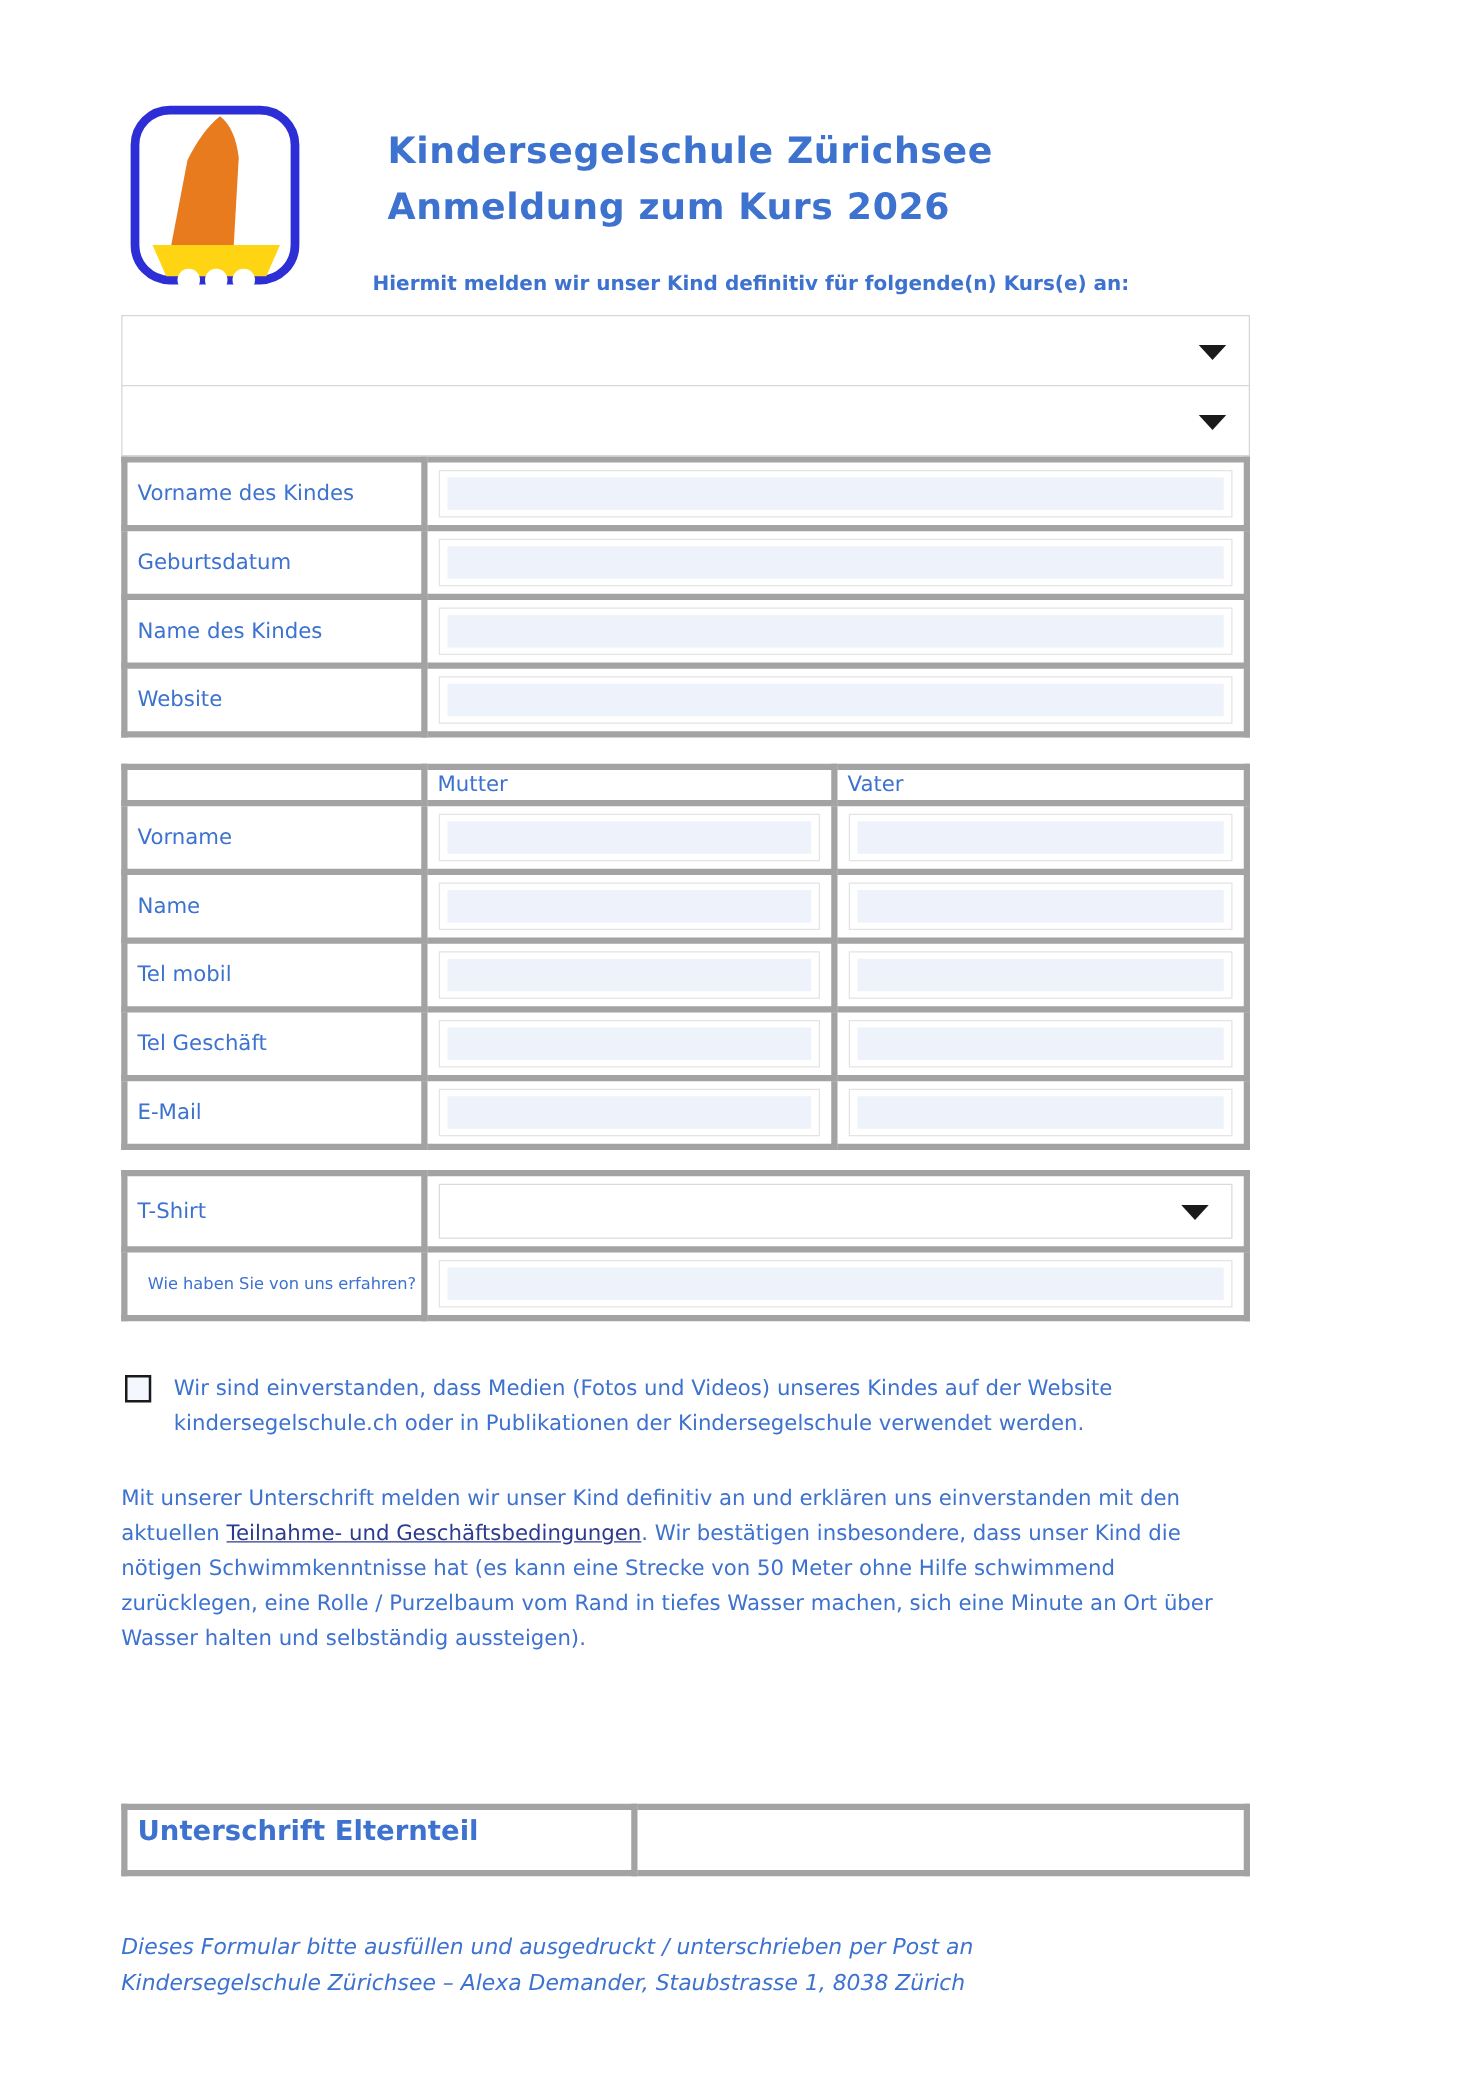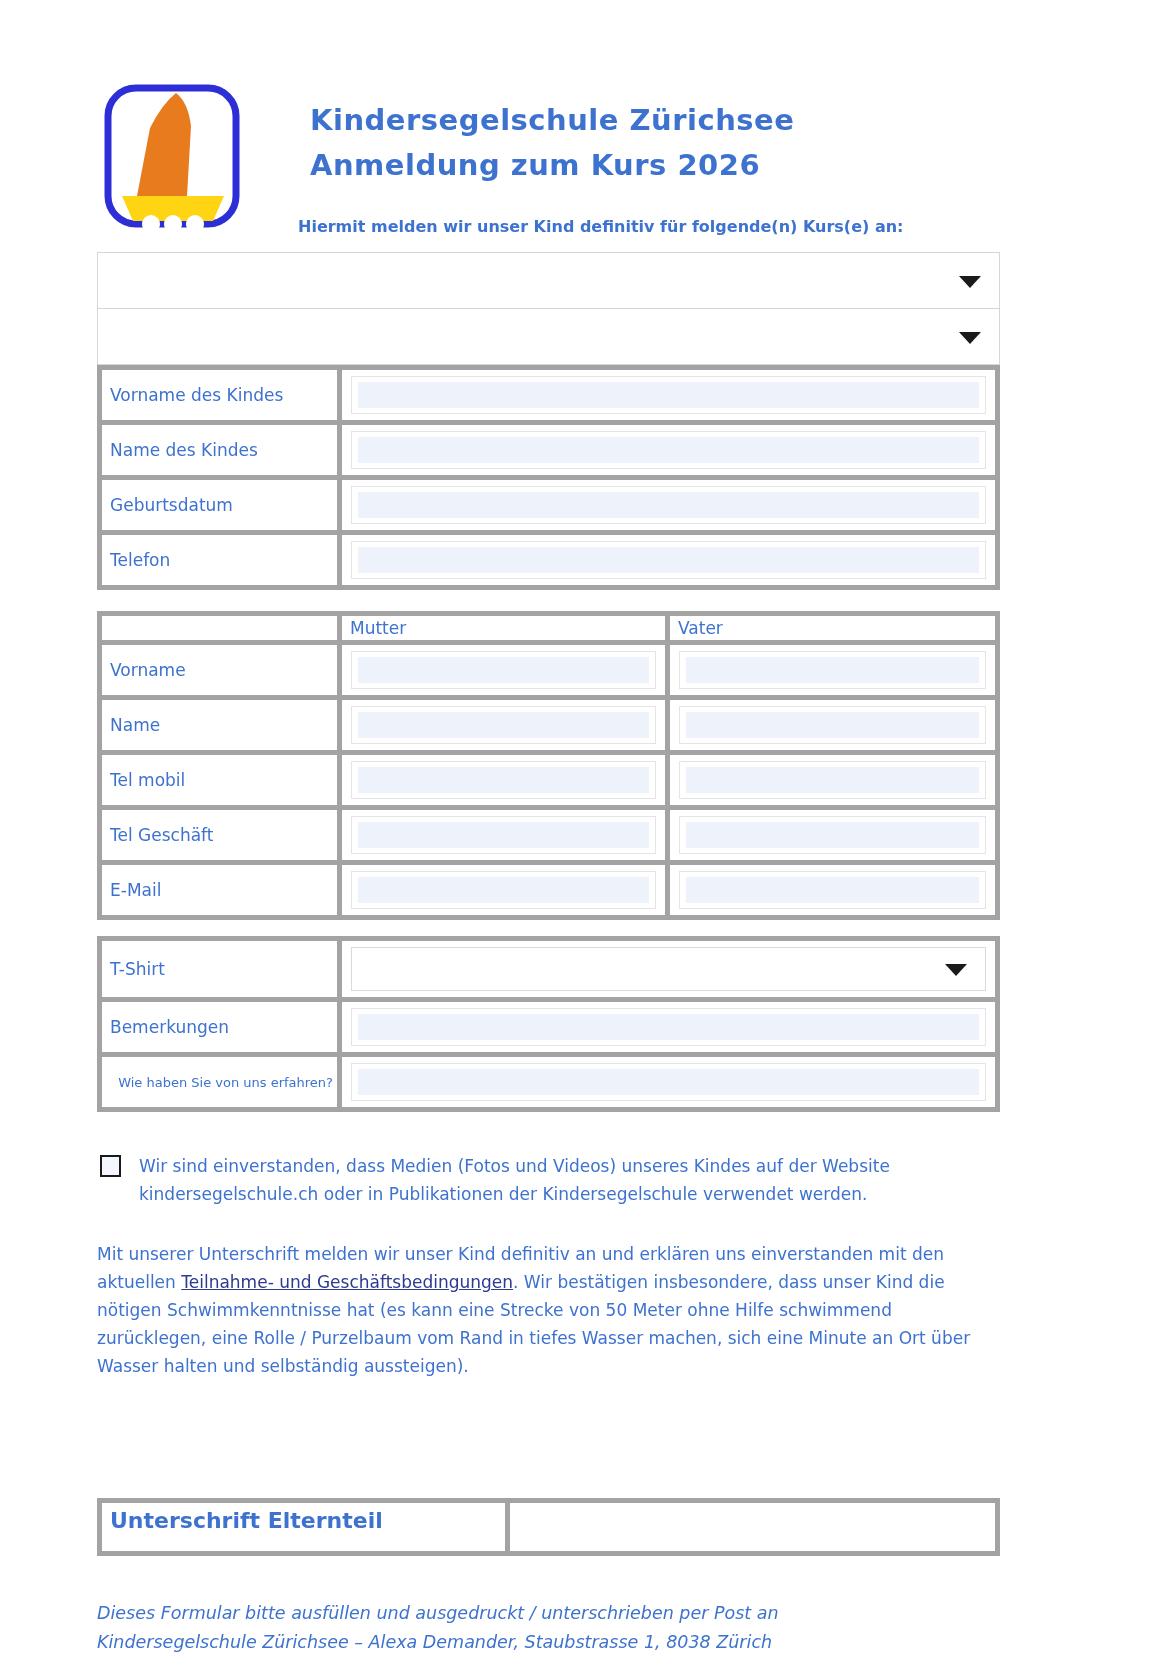--- a/index.html
+++ b/index.html
@@ -118,37 +118,37 @@
     <tbody>
         <tr>
       <td class="lbl">Vorname des Kindes</td>
       <td class="field-cell">
             <div class="ibox">
               <div class="ifill"></div>
             </div>
           </td>
     </tr>
     <tr>
+      <td class="lbl">Geburtsdatum</td>
+      <td class="field-cell">
+            <div class="ibox">
+              <div class="ifill"></div>
+            </div>
+          </td>
+    </tr>
+    <tr>
       <td class="lbl">Name des Kindes</td>
       <td class="field-cell">
             <div class="ibox">
               <div class="ifill"></div>
             </div>
           </td>
     </tr>
     <tr>
-      <td class="lbl">Geburtsdatum</td>
-      <td class="field-cell">
-            <div class="ibox">
-              <div class="ifill"></div>
-            </div>
-          </td>
-    </tr>
-    <tr>
-      <td class="lbl">Telefon</td>
+      <td class="lbl">Website</td>
       <td class="field-cell">
             <div class="ibox">
               <div class="ifill"></div>
             </div>
           </td>
     </tr>
   </tbody>
     </table>
 
   <table class="parents-table">
@@ -239,28 +239,20 @@
     <tbody>
         <tr class="row-tshirt">
       <td class="lbl">T-Shirt</td>
       <td class="field-cell">
         <div class="cell-select">
           <span class="select-value" style="line-height:42px;"></span>
           <span class="caret"></span>
         </div>
       </td>
     </tr>
-    <tr class="row-bemerkungen">
-      <td class="lbl">Bemerkungen</td>
-      <td class="field-cell">
-            <div class="ibox">
-              <div class="ifill"></div>
-            </div>
-          </td>
-    </tr>
     <tr class="row-referral">
       <td class="lbl lbl-small">Wie haben Sie von uns erfahren?</td>
       <td class="field-cell">
             <div class="ibox">
               <div class="ifill"></div>
             </div>
           </td>
     </tr>
   </tbody>
     </table>

